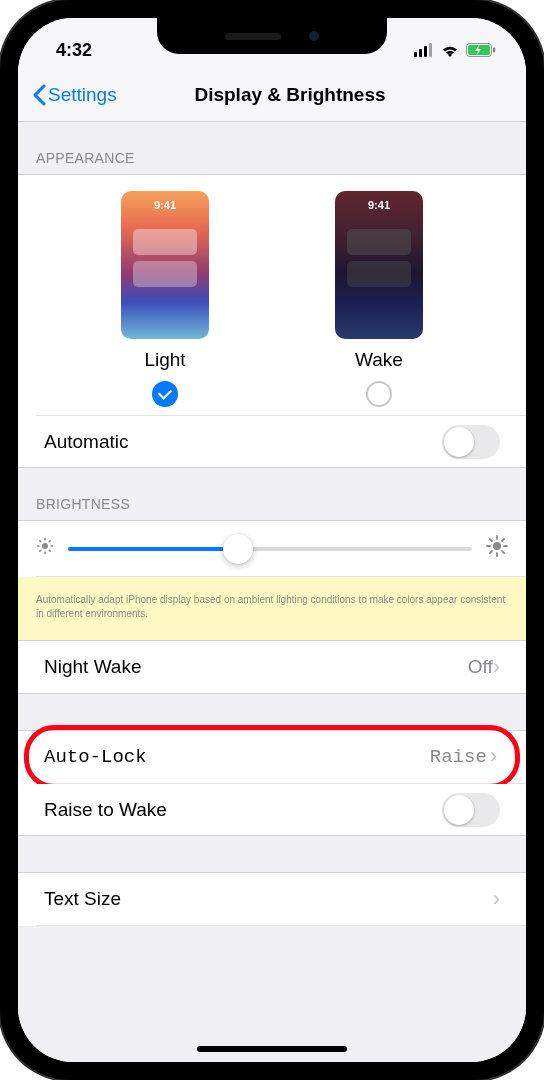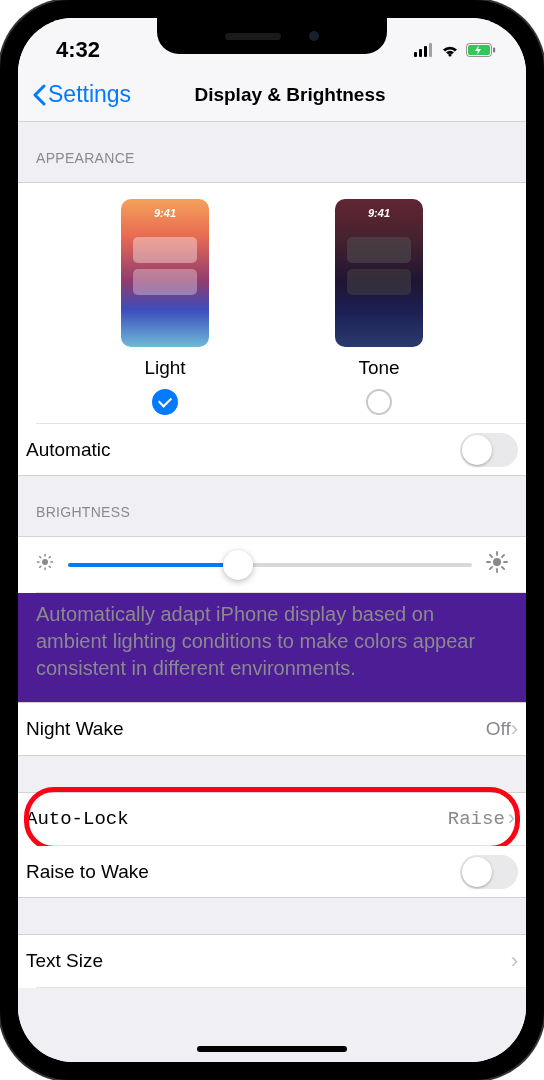--- a/index.html
+++ b/index.html
@@ -52,59 +52,59 @@
       width: 56px; height: 7px; background:#1a1a1a; border-radius:4px; margin-right:18px;
     }
     .notch .camera {
       width:10px; height:10px; border-radius:50%; background:#14202b; margin-left:10px;
     }
     .status-bar {
       height: 50px;
       display: flex;
       align-items: center;
       padding: 14px 30px 0 38px;
-      font-size: 22px;
+      font-size: 18px;
       font-weight: 600;
       background: #f7f7f9;
     }
     .status-left { flex:1; }
     .status-right { flex:1; display:flex; justify-content:flex-end; align-items:center; gap:6px; }
     .signal-icon, .wifi-icon, .battery-icon { display:inline-flex; align-items:center; }
     .nav-bar {
       height: 54px;
       background: #f7f7f9;
       border-bottom: 1px solid #d3d3d7;
       display: flex;
       align-items: center;
       position: relative;
       padding: 0 14px;
     }
     .back-btn {
       display: flex;
       align-items: center;
       color: #007aff;
-      font-size: 23px;
+      font-size: 19px;
       gap: 2px;
     }
     .nav-title {
       position: absolute;
       left: 0; right: 0;
       text-align: center;
       font-size: 19px;
       font-weight: 600;
       pointer-events: none;
       margin-left: 36px;
     }
     .content {
       height: calc(100% - 104px);
       overflow: hidden;
       background: #efeff4;
     }
     .section-header {
-      padding: 28px 18px 16px;
+      padding: 28px 18px 8px;
       color: #8a8a8e;
       font-size: 14px;
       letter-spacing: 0.3px;
       text-transform: uppercase;
     }
     .group {
       background: #fff;
     }
     .appearance-row {
       display: flex;
@@ -125,21 +125,21 @@
       position: relative;
       overflow: hidden;
     }
     .phone-thumb.light {
       background: linear-gradient(180deg, #f5a15a 0%, #e86b52 25%, #923c6e 55%, #3c4dbb 75%, #6fbad8 100%);
     }
     .phone-thumb.dark {
       background: linear-gradient(180deg, #612631 0%, #44212f 28%, #201532 55%, #1b1f52 75%, #2a3a6e 100%);
     }
     .phone-thumb .mini-time {
-      position:absolute; top:8px; width:100%; text-align:center; color:#fff; font-size:11px; font-weight:600;font-style:italic;
+      position:absolute; top:8px; width:100%; text-align:center; color:#fff; font-size:11px; font-weight:600;
     }
     .phone-thumb .widget {
       position:absolute; left:12px; right:12px; height:26px; border-radius:5px;
     }
     .phone-thumb.light .w1 { top:38px; background:rgba(255,255,255,0.38); }
     .phone-thumb.light .w2 { top:70px; background:rgba(255,255,255,0.32); }
     .phone-thumb.dark .w1 { top:38px; background:rgba(80,80,80,0.55); }
     .phone-thumb.dark .w2 { top:70px; background:rgba(70,70,70,0.5); }
     .option-label { font-size: 19px; }
     .radio {
@@ -154,21 +154,21 @@
     }
     .radio.checked::after {
       content:''; width:10px; height:6px; border-left:2.5px solid #fff; border-bottom:2.5px solid #fff; transform: rotate(-45deg) translate(1px,-1px);
     }
     .divider-inset { height:1px; background:#e3e3e6; margin-left:18px; }
     .row {
       min-height: 52px;
       background: #fff;
       display: flex;
       align-items: center;
-      padding: 0 8px;
+      padding: 0 26px;
       font-size: 19px;
       justify-content: space-between;
       position: relative;
     }
     .row-label { color:#000; }
     .row-value { color:#8a8a8e; font-size:19px; display:flex; align-items:center; }
     .chevron {
       color:#c4c4c7;
       font-size:22px;
       font-weight:300;
@@ -191,25 +191,25 @@
       flex:1; height: 4px; background:#d9d9dd; border-radius:2px; position:relative;
     }
     .slider-fill {
       position:absolute; left:0; top:0; bottom:0; background:#007aff; border-radius:2px;
     }
     .slider-thumb {
       position:absolute; top:50%; transform:translate(-50%,-50%);
       width:30px; height:30px; border-radius:50%; background:#fff; box-shadow:0 2px 6px rgba(0,0,0,.25), 0 0 0 .5px rgba(0,0,0,.05);
     }
     .footer-text {
-      padding: 8px 18px 20px;
+      padding: 16px 18px 20px;
       color:#8a8a8e;
-      font-size:20px;
+      font-size:10px;
       line-height:1.35;
-      background:#4c1d95;
+      background:#fef9c3;
     }
     .spacer { height: 36px; background:#efeff4; }
     .highlight-ring {
       position:absolute;
       left:6px; right:6px; top:-6px; bottom:-6px;
       border: 5px solid #ff0015;
       border-radius: 30px;
       pointer-events:none;
     }
     .home-indicator {
@@ -281,21 +281,21 @@
             </div>
             <div class="option-label">Light</div>
             <div class="radio checked"></div>
           </div>
           <div class="appearance-option">
             <div class="phone-thumb dark">
               <div class="mini-time">9:41</div>
               <div class="widget w1"></div>
                 <div class="widget w2"></div>
             </div>
-            <div class="option-label">Tone</div>
+            <div class="option-label">Wake</div>
             <div class="radio"></div>
           </div>
         </div>
         <div class="divider-inset"></div>
         <div class="row bottom-border">
           <span class="row-label">Automatic</span>
           <div class="toggle">
               <div class="knob"></div>
             </div>
         </div>

